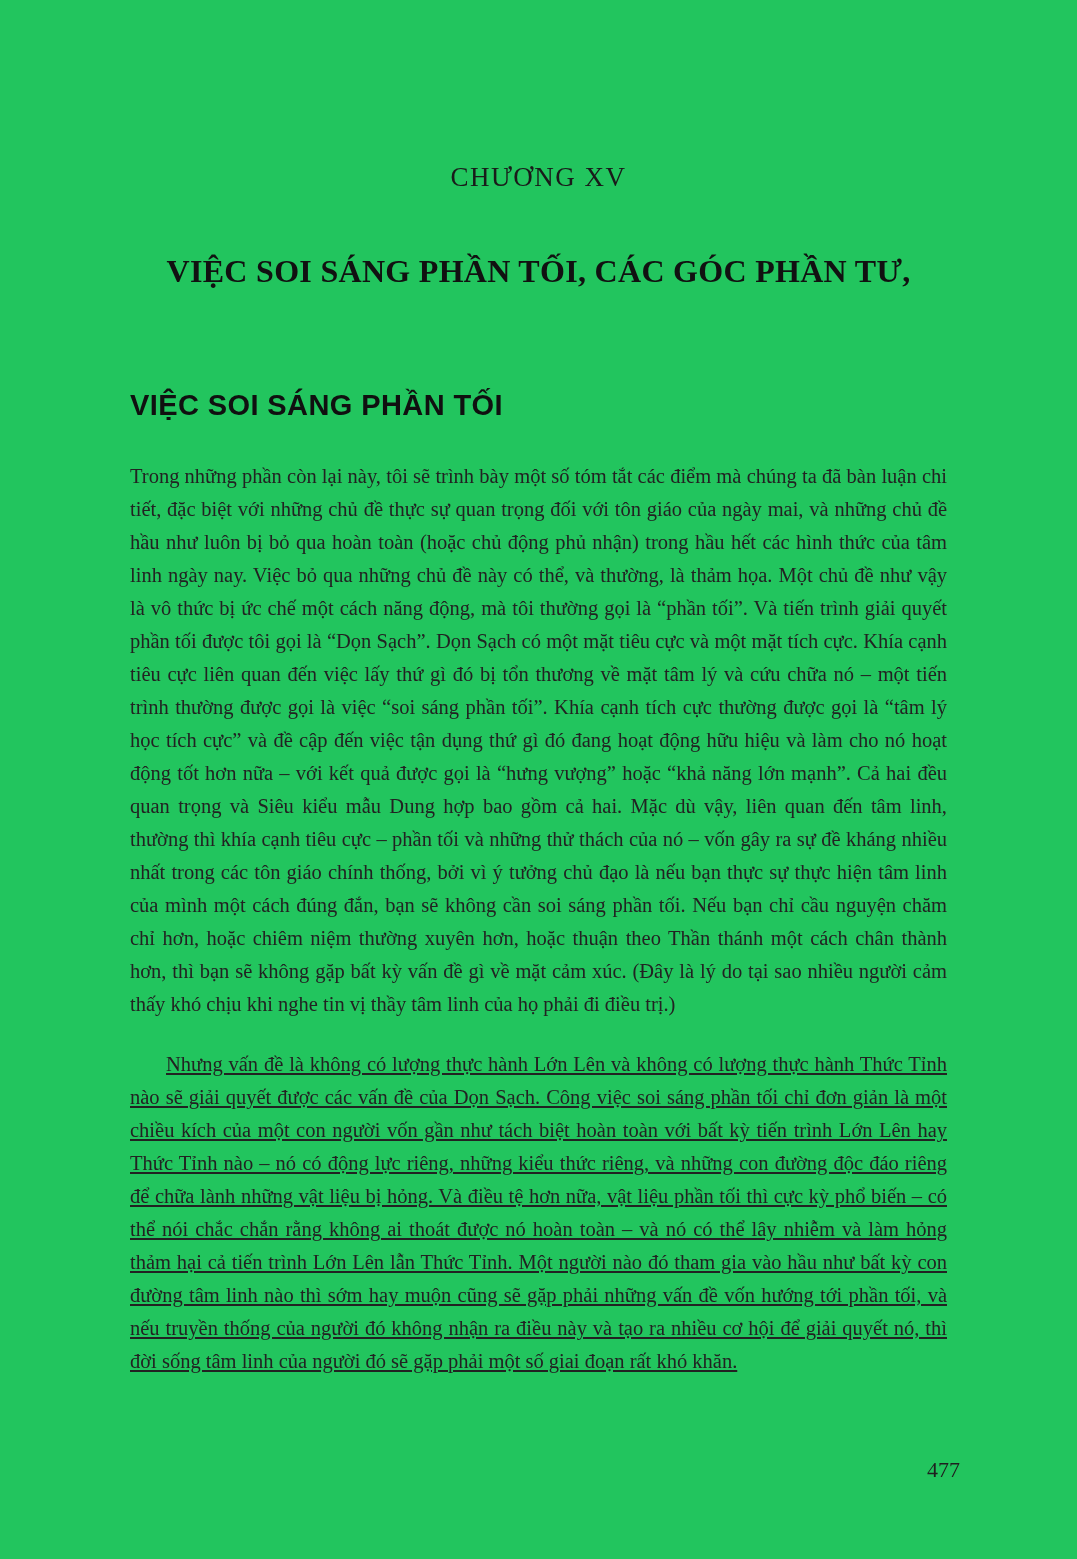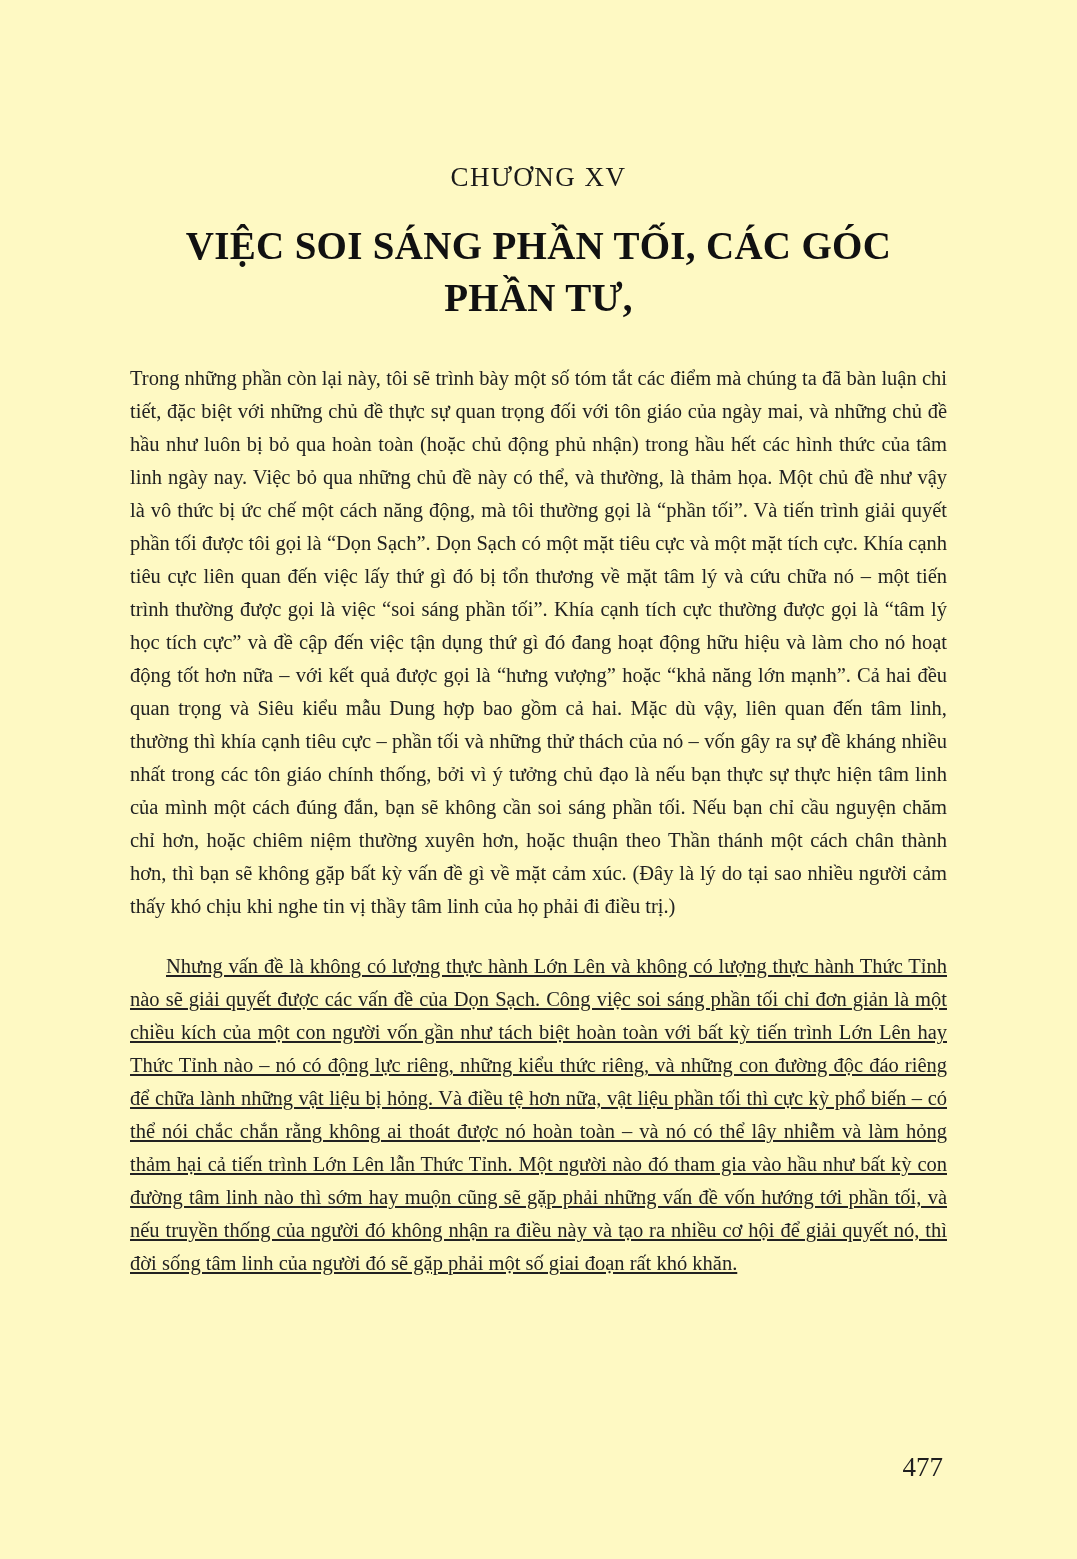--- a/index.html
+++ b/index.html
@@ -15,36 +15,36 @@
     font-family: "Liberation Serif", serif;
     color: #1f1f1f;
     overflow: hidden;
   }
 
   .page {
     position: relative;
     width: 1077px;
     height: 1559px;
     padding: 0 130px;
-    background: #fef9c3;
+    background: #22c55e;
   }
 
   .chapter-label {
     padding-top: 162px;
     text-align: center;
     font-size: 27px;
     font-weight: 400;
     letter-spacing: 1.5px;
     color: #1a1a1a;
   }
 
   .chapter-title {
-    margin-top: 27px;
+    margin-top: 52px;
     text-align: center;
-    font-size: 39px;
+    font-size: 32px;
     font-weight: 700;
     line-height: 52px;
     letter-spacing: 0.3px;
     color: #111111;
   }
 
   .section-heading {
     margin-top: 92px;
     font-family: "Liberation Sans", sans-serif;
     font-size: 29px;
@@ -62,37 +62,38 @@
   }
 
   .body-paragraph.indented {
     margin-top: 27px;
     text-indent: 36px;
     text-decoration: underline;
   }
 
   .page-number {
     position: absolute;
-    right: 134px;
+    right: 117px;
     bottom: 76px;
-    font-size: 27px;
+    font-size: 22px;
     color: #1f1f1f;
   }
 </style>
 </head>
 <body>
 
 <div class="page">
 
   <div class="chapter-label">CHƯƠNG XV</div>
 
   <h1 class="chapter-title">
     <span>VIỆC SOI SÁNG PHẦN TỐI, CÁC GÓC PHẦN TƯ,</span><br>
   </h1>
 
+  <h2 class="section-heading">VIỆC SOI SÁNG PHẦN TỐI</h2>
 
   <p class="body-paragraph">Trong những phần còn lại này, tôi sẽ trình bày một số tóm tắt các điểm mà chúng ta đã bàn luận chi tiết, đặc biệt với những chủ đề thực sự quan trọng đối với tôn giáo của ngày mai, và những chủ đề hầu như luôn bị bỏ qua hoàn toàn (hoặc chủ động phủ nhận) trong hầu hết các hình thức của tâm linh ngày nay. Việc bỏ qua những chủ đề này có thể, và thường, là thảm họa. Một chủ đề như vậy là vô thức bị ức chế một cách năng động, mà tôi thường gọi là “phần tối”. Và tiến trình giải quyết phần tối được tôi gọi là “Dọn Sạch”. Dọn Sạch có một mặt tiêu cực và một mặt tích cực. Khía cạnh tiêu cực liên quan đến việc lấy thứ gì đó bị tổn thương về mặt tâm lý và cứu chữa nó – một tiến trình thường được gọi là việc “soi sáng phần tối”. Khía cạnh tích cực thường được gọi là “tâm lý học tích cực” và đề cập đến việc tận dụng thứ gì đó đang hoạt động hữu hiệu và làm cho nó hoạt động tốt hơn nữa – với kết quả được gọi là “hưng vượng” hoặc “khả năng lớn mạnh”. Cả hai đều quan trọng và Siêu kiểu mẫu Dung hợp bao gồm cả hai. Mặc dù vậy, liên quan đến tâm linh, thường thì khía cạnh tiêu cực – phần tối và những thử thách của nó – vốn gây ra sự đề kháng nhiều nhất trong các tôn giáo chính thống, bởi vì ý tưởng chủ đạo là nếu bạn thực sự thực hiện tâm linh của mình một cách đúng đắn, bạn sẽ không cần soi sáng phần tối. Nếu bạn chỉ cầu nguyện chăm chỉ hơn, hoặc chiêm niệm thường xuyên hơn, hoặc thuận theo Thần thánh một cách chân thành hơn, thì bạn sẽ không gặp bất kỳ vấn đề gì về mặt cảm xúc. (Đây là lý do tại sao nhiều người cảm thấy khó chịu khi nghe tin vị thầy tâm linh của họ phải đi điều trị.)</p>
 
   <p class="body-paragraph indented">Nhưng vấn đề là không có lượng thực hành Lớn Lên và không có lượng thực hành Thức Tỉnh nào sẽ giải quyết được các vấn đề của Dọn Sạch. Công việc soi sáng phần tối chỉ đơn giản là một chiều kích của một con người vốn gần như tách biệt hoàn toàn với bất kỳ tiến trình Lớn Lên hay Thức Tỉnh nào – nó có động lực riêng, những kiểu thức riêng, và những con đường độc đáo riêng để chữa lành những vật liệu bị hỏng. Và điều tệ hơn nữa, vật liệu phần tối thì cực kỳ phổ biến – có thể nói chắc chắn rằng không ai thoát được nó hoàn toàn – và nó có thể lây nhiễm và làm hỏng thảm hại cả tiến trình Lớn Lên lẫn Thức Tỉnh. Một người nào đó tham gia vào hầu như bất kỳ con đường tâm linh nào thì sớm hay muộn cũng sẽ gặp phải những vấn đề vốn hướng tới phần tối, và nếu truyền thống của người đó không nhận ra điều này và tạo ra nhiều cơ hội để giải quyết nó, thì đời sống tâm linh của người đó sẽ gặp phải một số giai đoạn rất khó khăn.</p>
 
   <div class="page-number">477</div>
 
 </div>
 
 </body></html>

